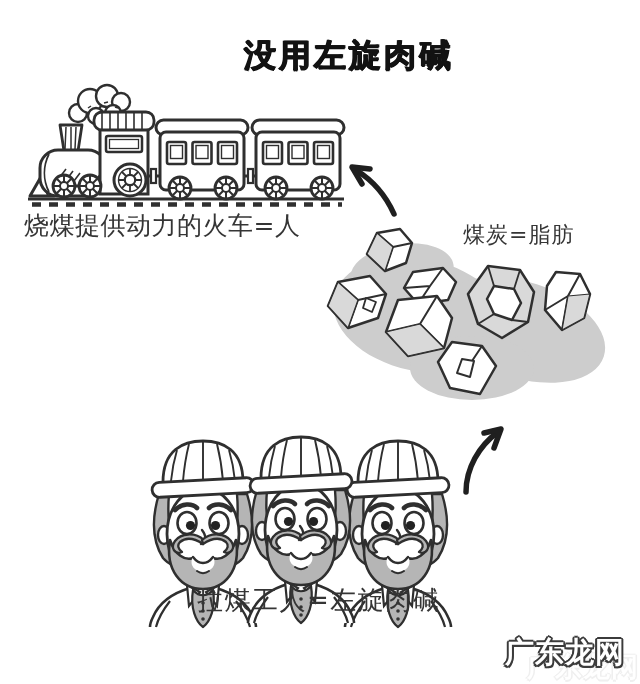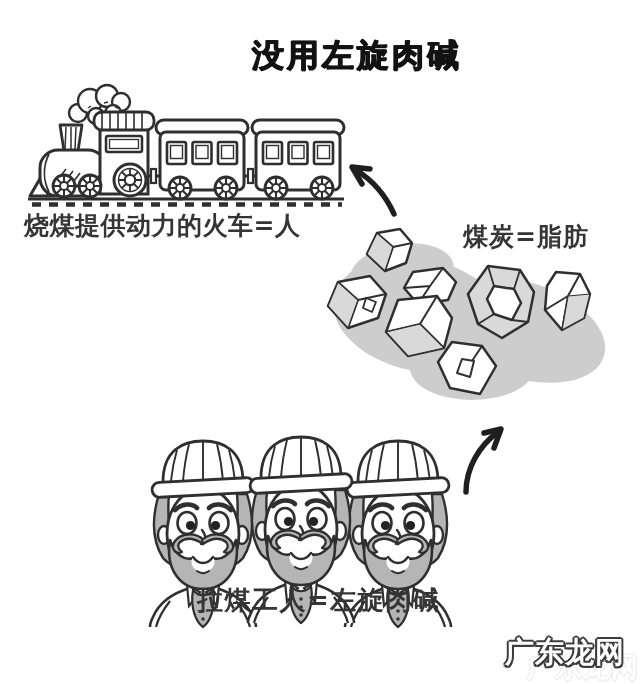--- a/index.html
+++ b/index.html
@@ -3,27 +3,27 @@
 <meta charset="utf-8">
 <style>
   html,body{margin:0;padding:0;background:#fff;}
   .stage{
     position:relative;width:640px;height:684px;background:#ffffff;
     overflow:hidden;font-family:"DejaVu Sans",sans-serif;color:#2f2f2f;
   }
   .stage svg{position:absolute;left:0;top:0;}
   .txt{position:absolute;white-space:nowrap;line-height:1.1;}
   .title{
-    left:252px;top:38px;font-size:32px;font-weight:bold;color:#121212;
+    left:244px;top:38px;font-size:32px;font-weight:bold;color:#121212;
     letter-spacing:3px;
     text-shadow:0.7px 0 #121212,-0.7px 0 #121212,0 0.7px #121212;
   }
-  .cap{font-weight:bold;color:#353535;}
+  .cap{font-weight:normal;color:#353535;}
   .cap-train{left:24px;top:212px;font-size:25px;letter-spacing:0.5px;}
-  .cap-coal{left:463px;top:223px;font-size:25px;letter-spacing:1px;}
+  .cap-coal{left:463px;top:223px;font-size:22px;letter-spacing:1px;}
   .cap-workers{left:197px;top:586px;font-size:26px;letter-spacing:1.5px;}
   .watermark{
     left:505px;top:637px;font-size:29px;font-weight:bold;color:#ffffff;
     letter-spacing:1px;
     text-shadow:2px 0 #3b3b3b,-2px 0 #3b3b3b,0 2px #3b3b3b,0 -2px #3b3b3b,
       1.5px 1.5px #3b3b3b,-1.5px -1.5px #3b3b3b,1.5px -1.5px #3b3b3b,-1.5px 1.5px #3b3b3b;
   }
   .watermark-echo{
     left:527px;top:652px;font-size:27px;font-weight:bold;color:#ffffff;
     letter-spacing:1px;opacity:0.55;

